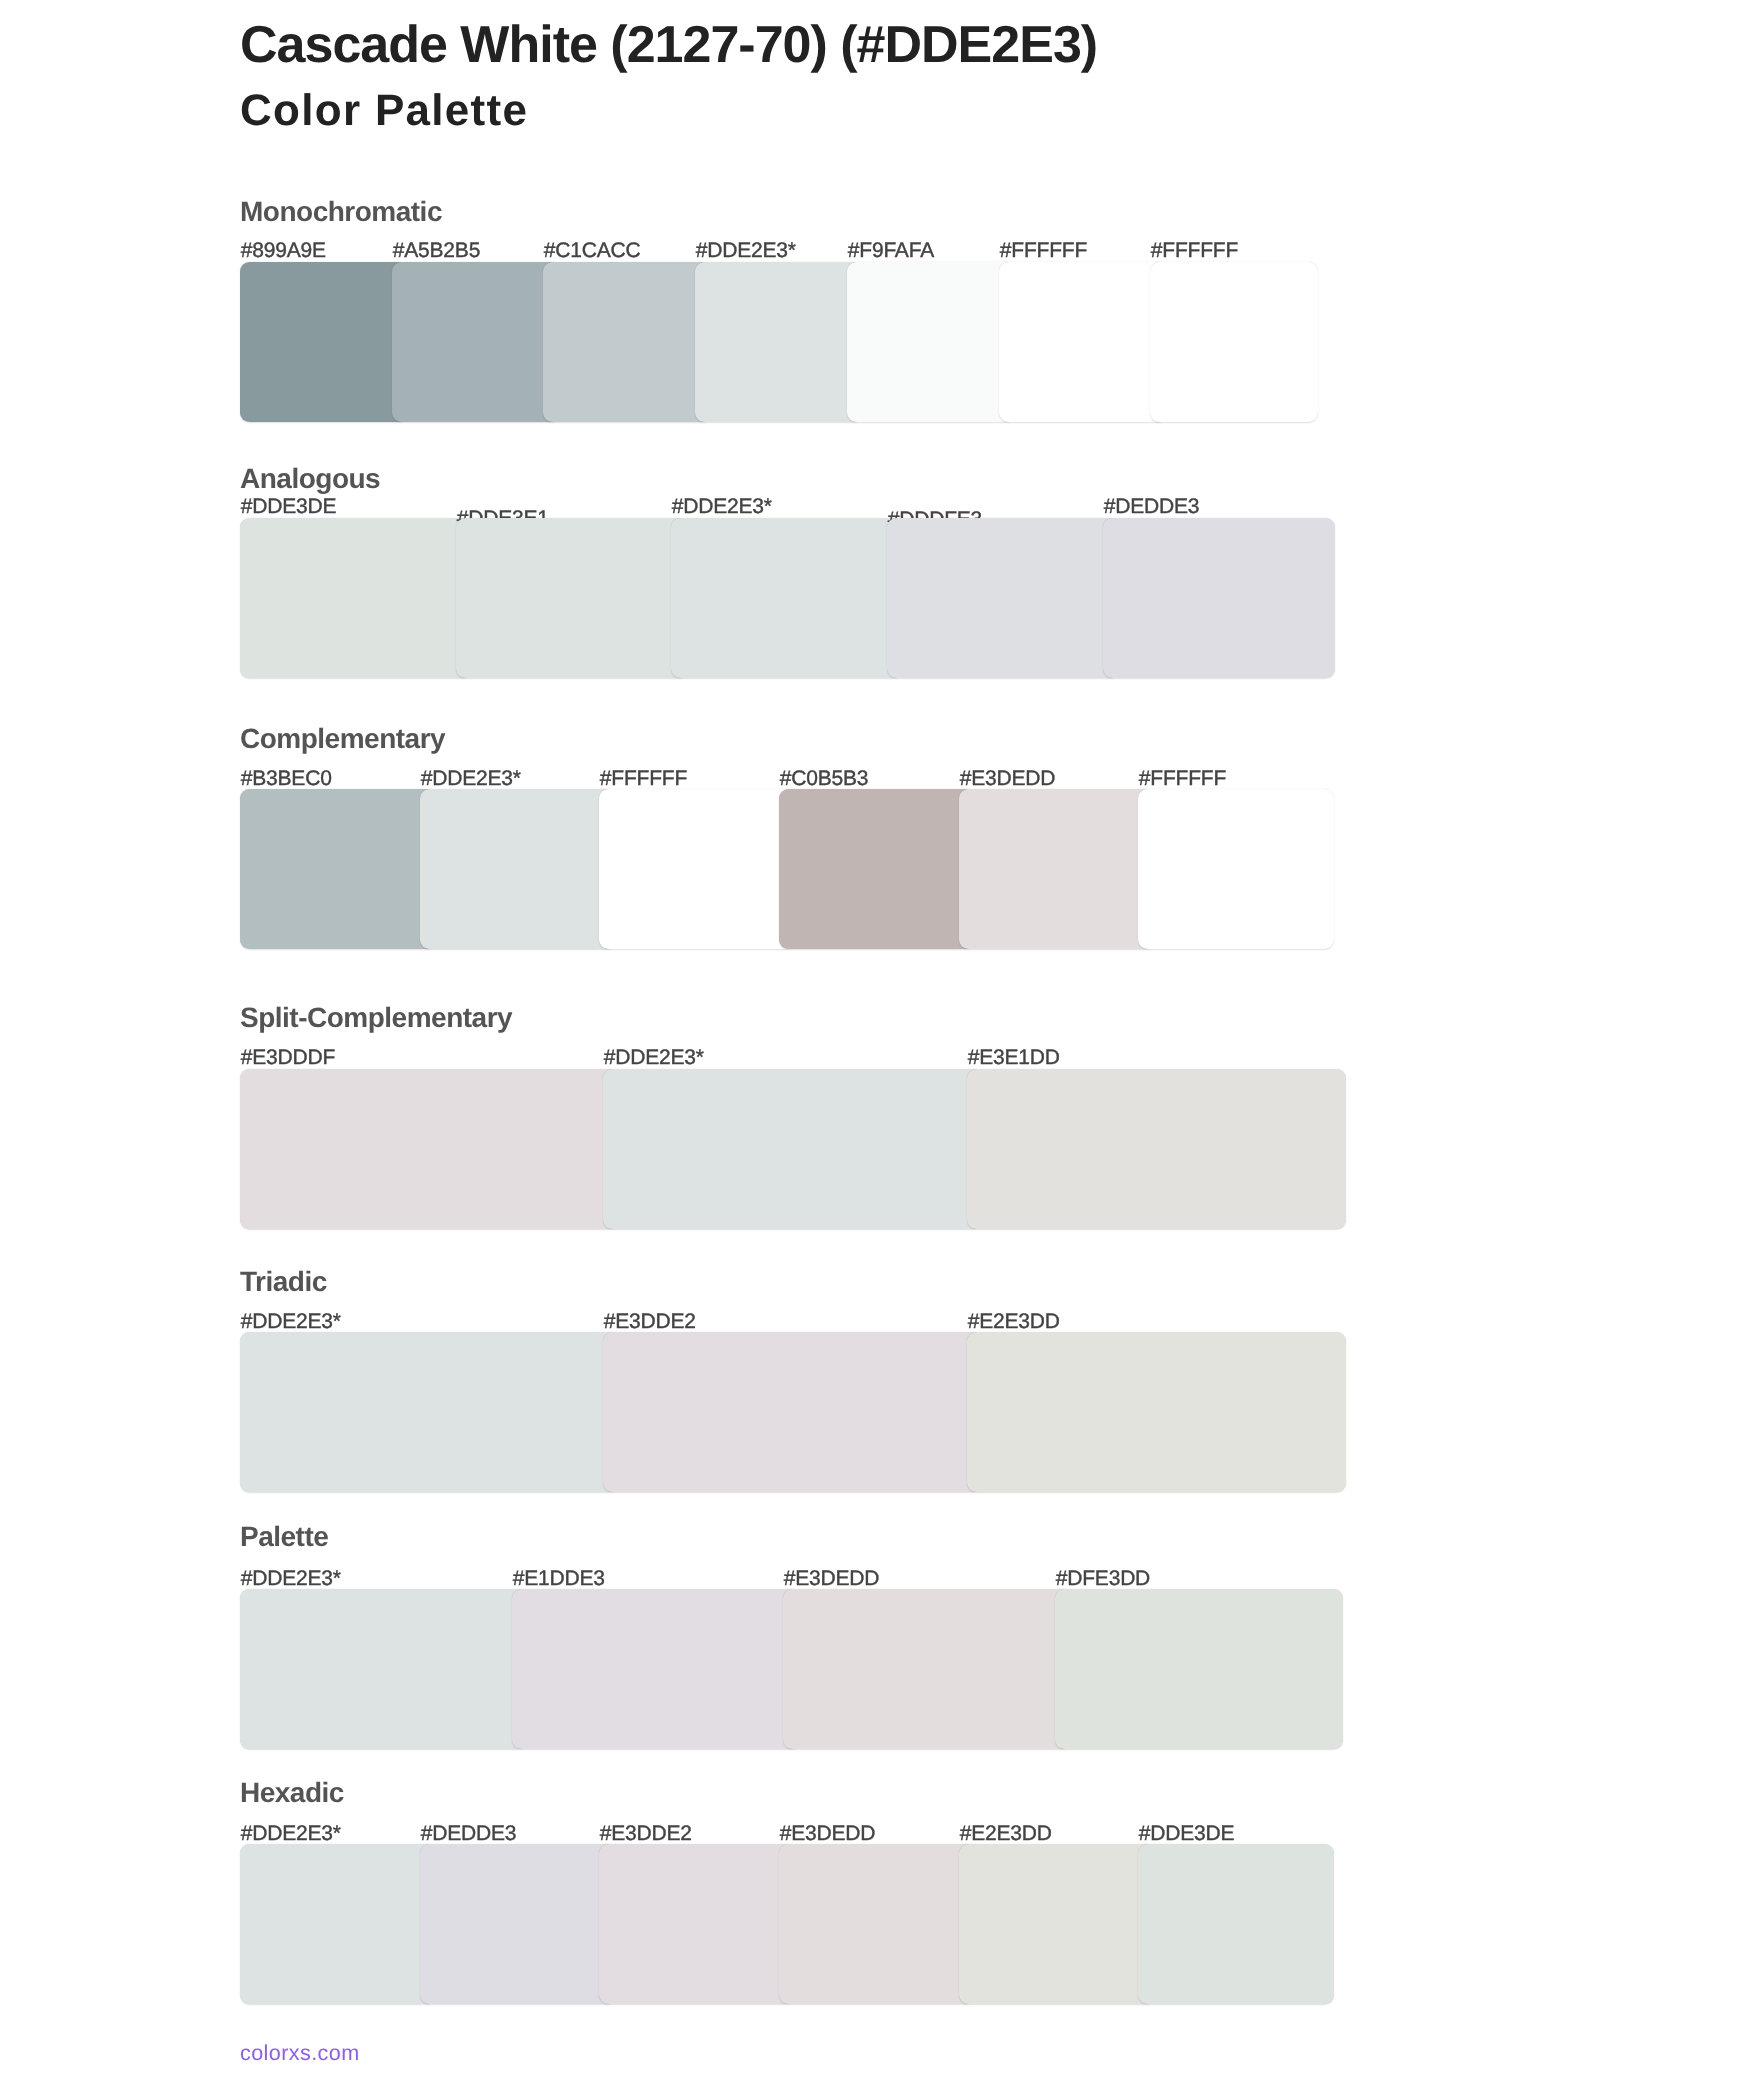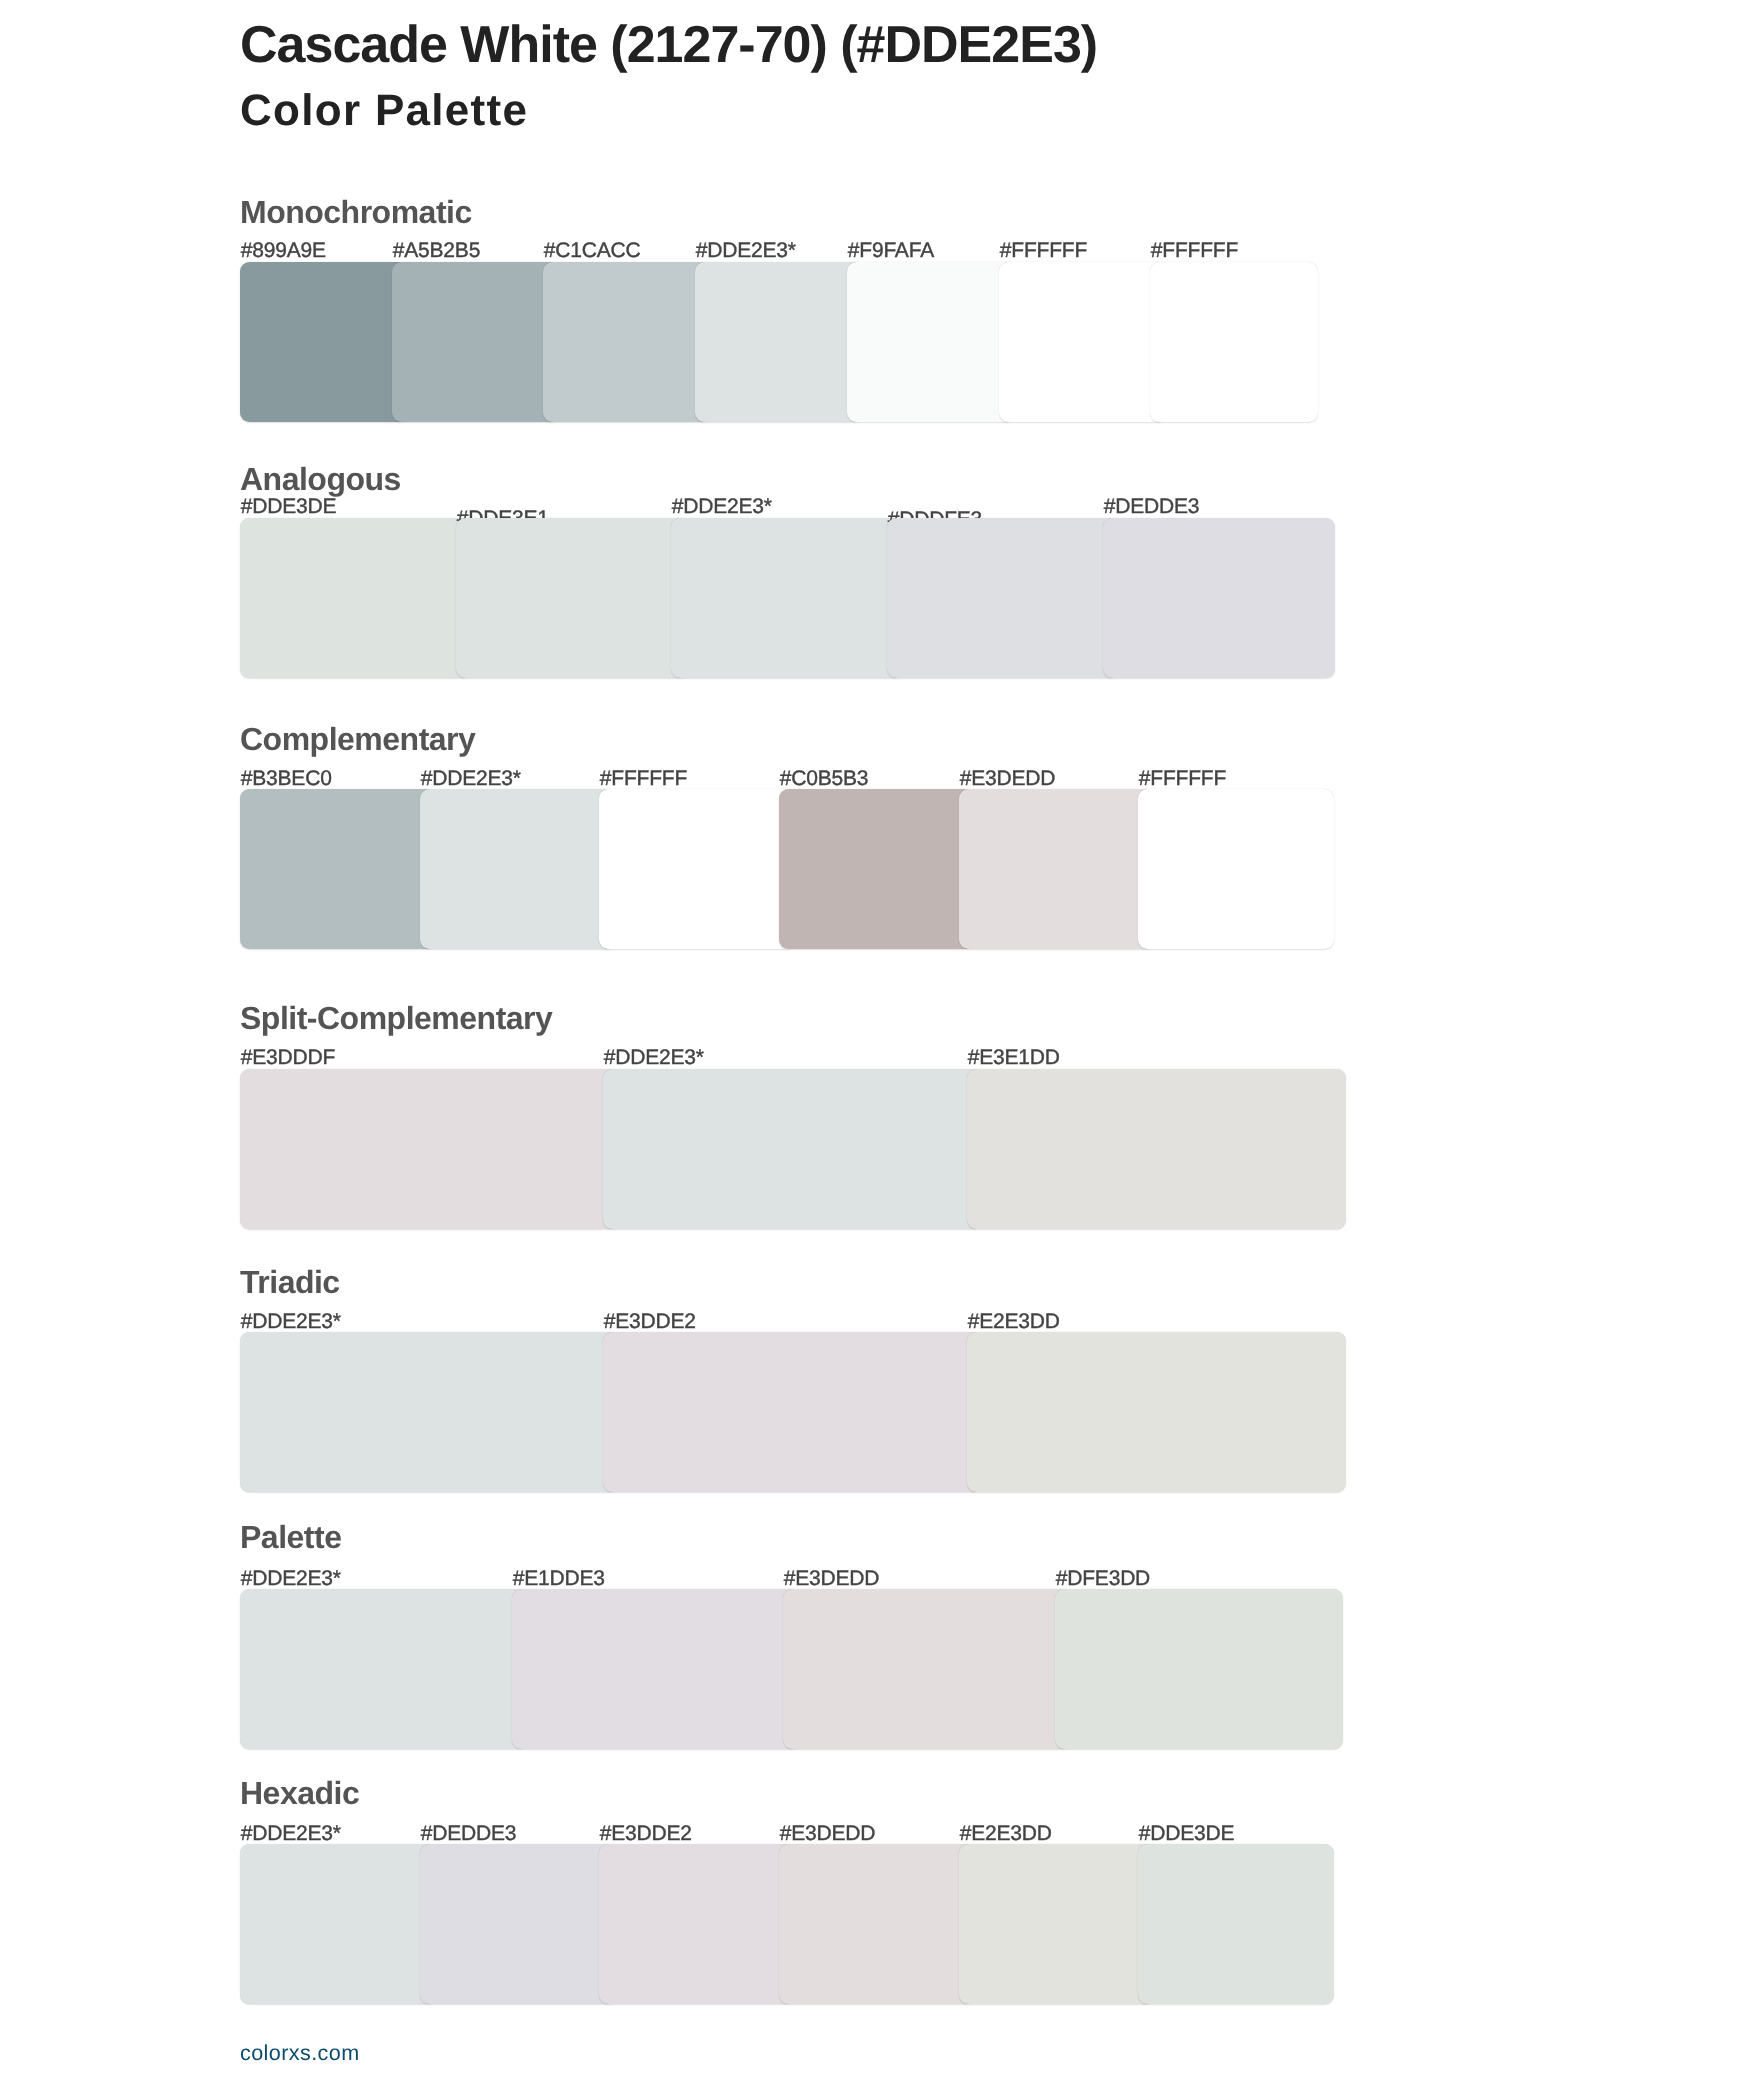--- a/index.html
+++ b/index.html
@@ -20,39 +20,39 @@
     position:absolute;left:240px;top:0px;width:1406px;
     margin:0;padding:0;color:#222222;font-weight:700;
   }
   .title .line{display:block;position:absolute;left:0;white-space:nowrap;}
   .title .l1{font-size:52px;line-height:52px;letter-spacing:-1px;top:19px;}
   .title .l2{font-size:44px;line-height:44px;letter-spacing:1.3px;top:89px;}
 
   .section{position:absolute;}
   .sec-name{
     position:absolute;left:0;top:0;margin:0;padding:0;
-    font-size:32px;font-weight:700;color:#545454;
+    font-size:28px;font-weight:700;color:#545454;
     line-height:40px;letter-spacing:-0.5px;white-space:nowrap;
   }
   .row{position:absolute;left:0;}
   .cell{position:absolute;top:0;}
   .sw-label{
     position:absolute;left:0;top:0;
     font-size:21px;font-weight:400;color:#434343;
     line-height:21px;white-space:nowrap;letter-spacing:-0.2px;
     -webkit-text-stroke:0.4px #434343;
   }
   .swatch{
     position:absolute;left:0;border-radius:9.6px;
     box-shadow:0 0.8px 1.6px rgba(0,0,0,0.13), 0 0 0.8px rgba(0,0,0,0.10);
   }
   .footer{
     position:absolute;left:240px;top:2042px;margin:0;padding:0;
     text-decoration:none;
-    font-size:21.6px;color:#0c4a6e;font-weight:400;line-height:22.4px;
+    font-size:21.6px;color:#8b5cf6;font-weight:400;line-height:22.4px;
     letter-spacing:0.4px;
   }
 </style>
 </head>
 <body>
 
 <div class="page">
 
   <h1 class="title">
     <span class="line l1">Cascade White (2127-70) (#DDE2E3)</span>

